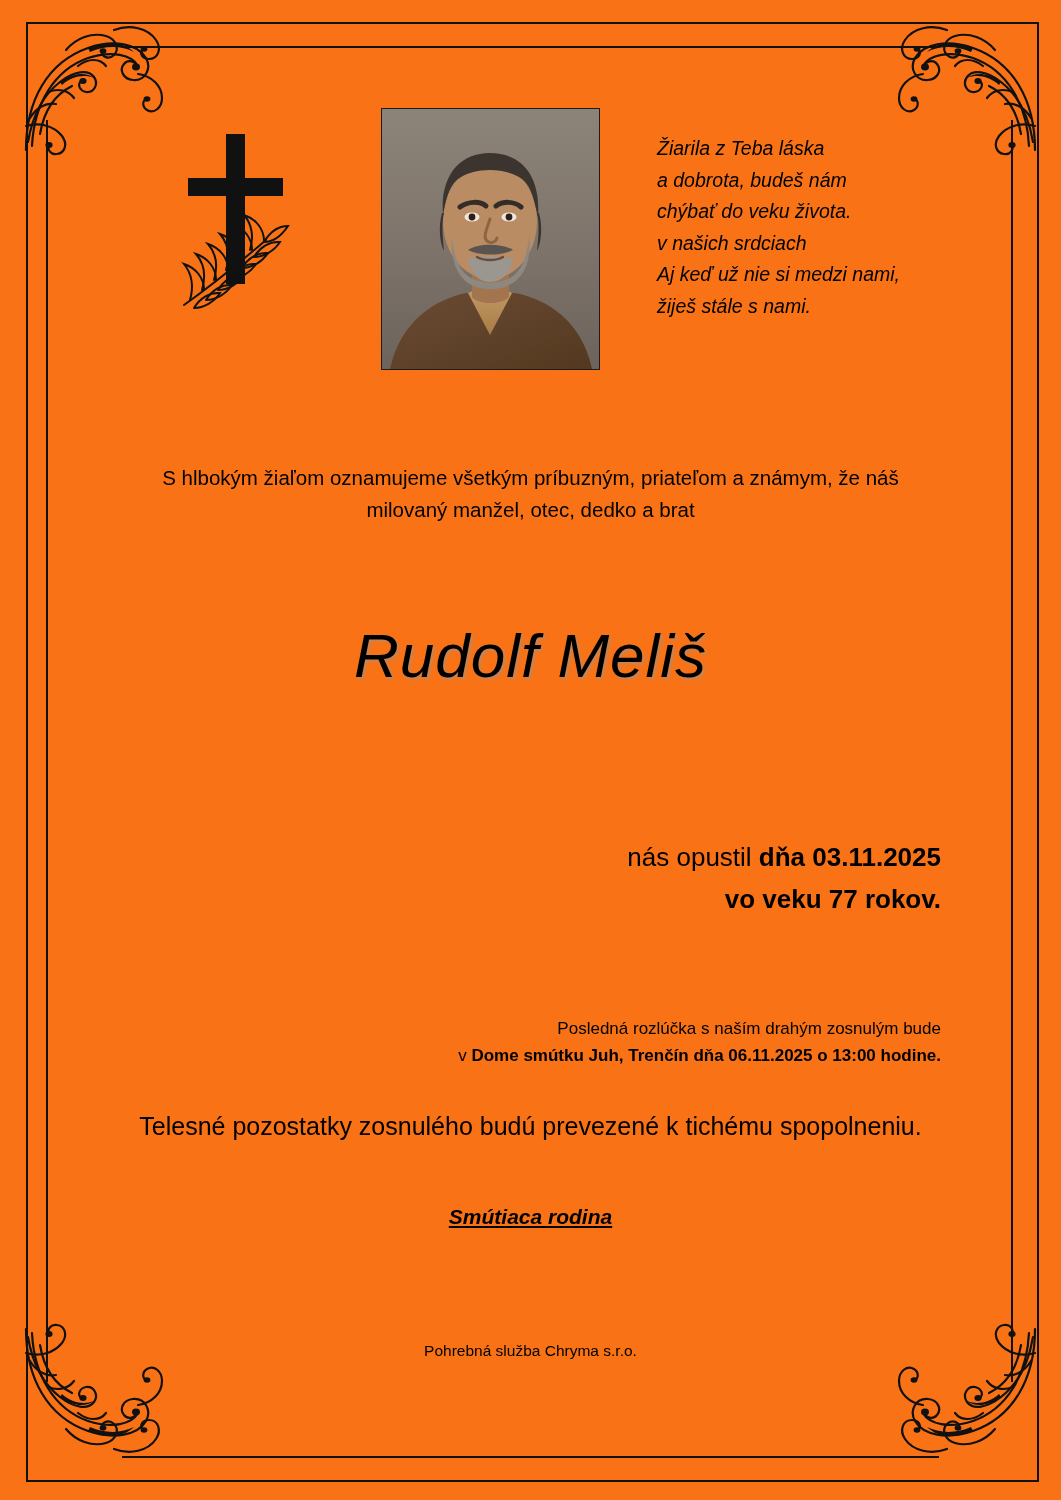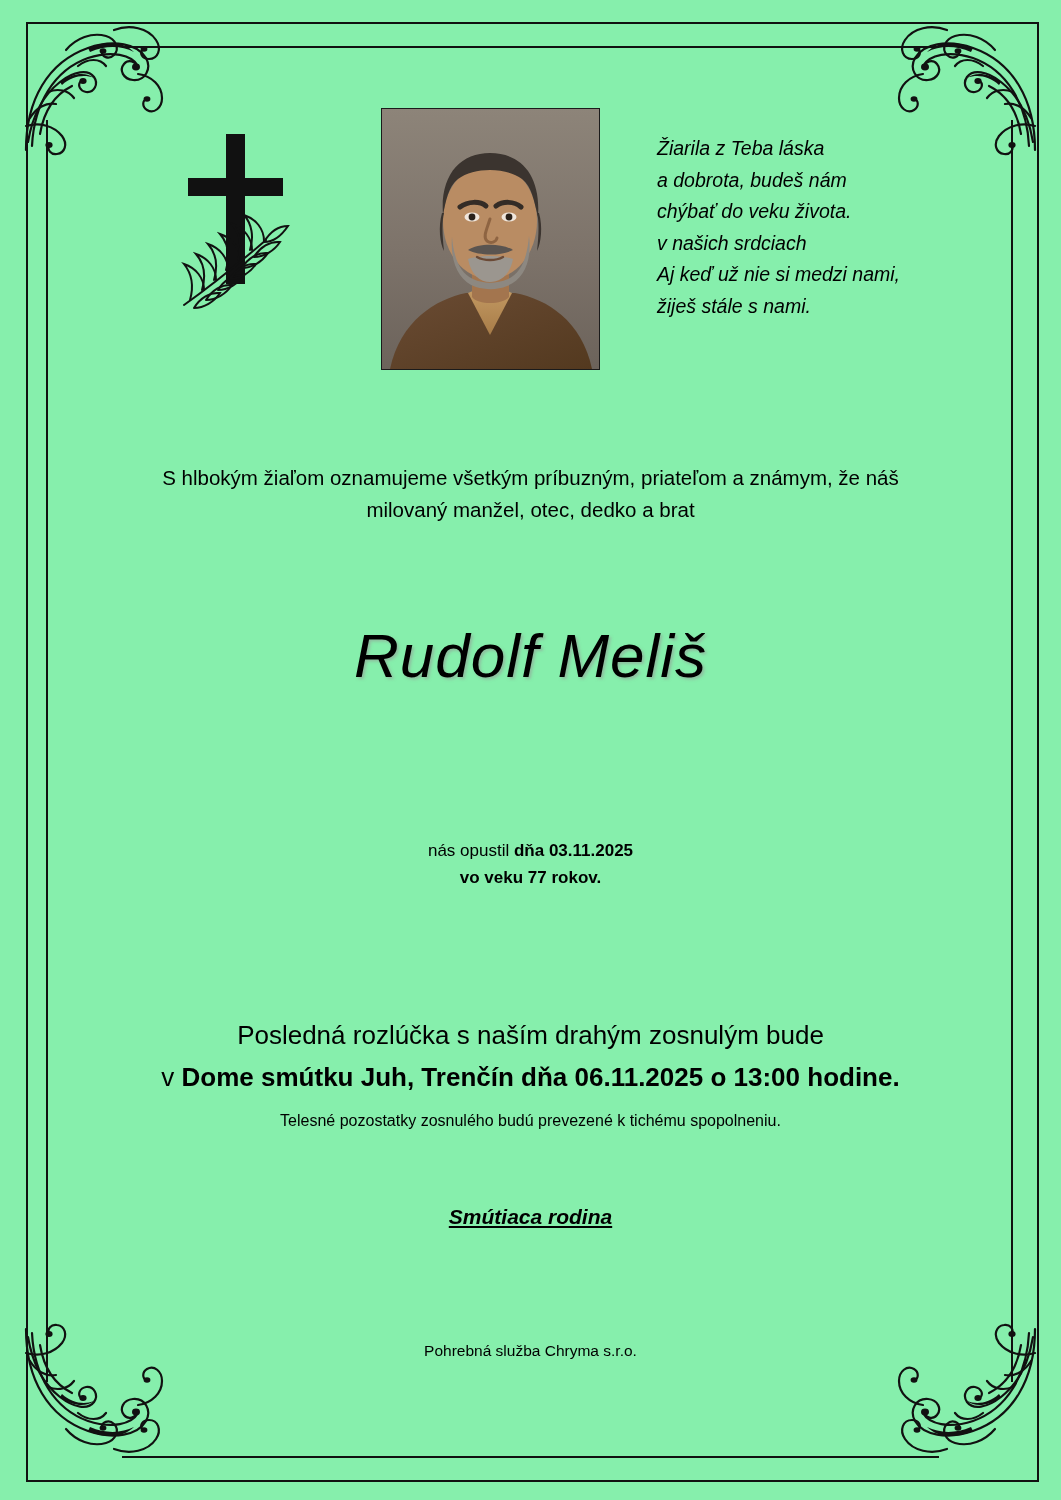--- a/index.html
+++ b/index.html
@@ -15,21 +15,21 @@
     position: relative;
     overflow: hidden;
   }
 
   
   .page {
     position: absolute;
     left: 0; top: 0;
     width: 1061px;
     height: 1500px;
-    background: #86efac;
+    background: #f97316;
   }
   .frame-outer {
     position: absolute;
     left: 26px;
     top: 22px;
     width: 1009px;
     height: 1456px;
     border: 2px solid #111;
   }
   .frame-inner {
@@ -135,44 +135,44 @@
     font-size: 62px;
     letter-spacing: 1px;
     text-shadow: 2px 2px 3px rgba(150,150,150,0.55);
   }
 
   .passing {
     position: absolute;
     left: 120px;
     top: 837px;
     width: 821px;
-    text-align: center;
+    text-align: right;
+    font-size: 26px;
+    line-height: 1.6;
+  }
+  .passing b { font-weight: bold; }
+
+  .farewell {
+    position: absolute;
+    left: 120px;
+    top: 1015px;
+    width: 821px;
+    text-align: right;
     font-size: 17px;
     line-height: 1.6;
   }
-  .passing b { font-weight: bold; }
-
-  .farewell {
-    position: absolute;
-    left: 120px;
-    top: 1015px;
+  .farewell b { font-weight: bold; }
+
+  .transfer {
+    position: absolute;
+    left: 120px;
+    top: 1112px;
     width: 821px;
     text-align: center;
-    font-size: 26px;
-    line-height: 1.6;
-  }
-  .farewell b { font-weight: bold; }
-
-  .transfer {
-    position: absolute;
-    left: 120px;
-    top: 1112px;
-    width: 821px;
-    text-align: center;
-    font-size: 16px;
+    font-size: 25px;
   }
 
   .family {
     position: absolute;
     left: 120px;
     top: 1205px;
     width: 821px;
     text-align: center;
     font-size: 21px;
     font-weight: bold;

